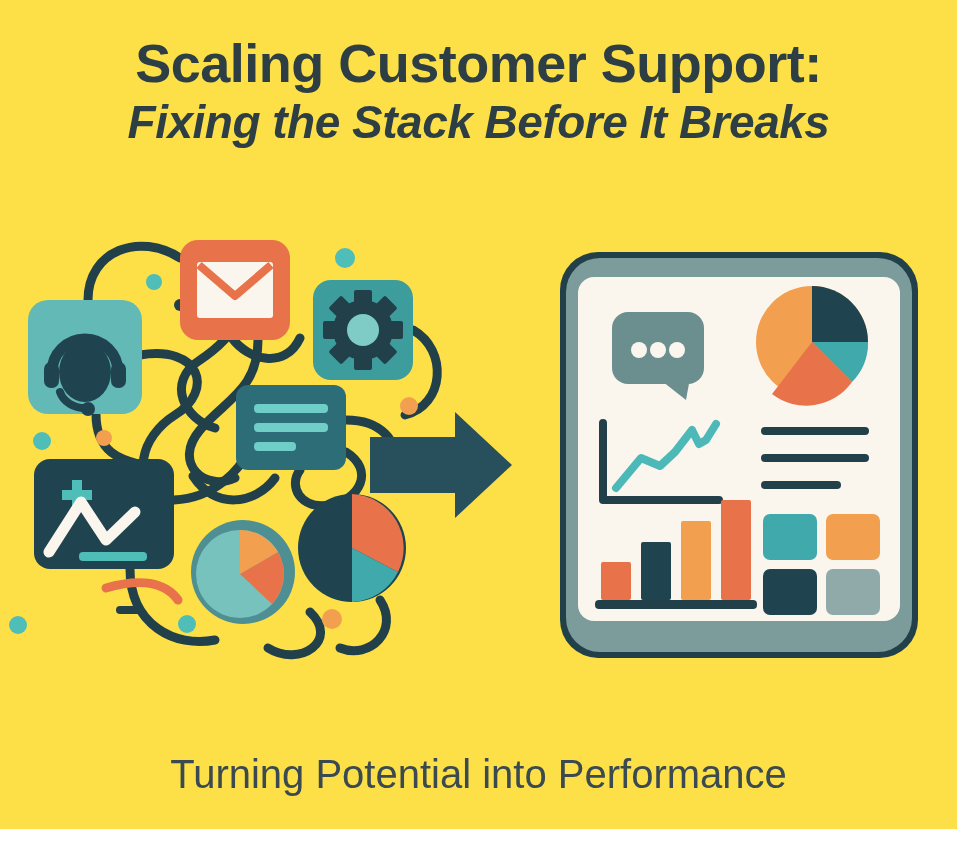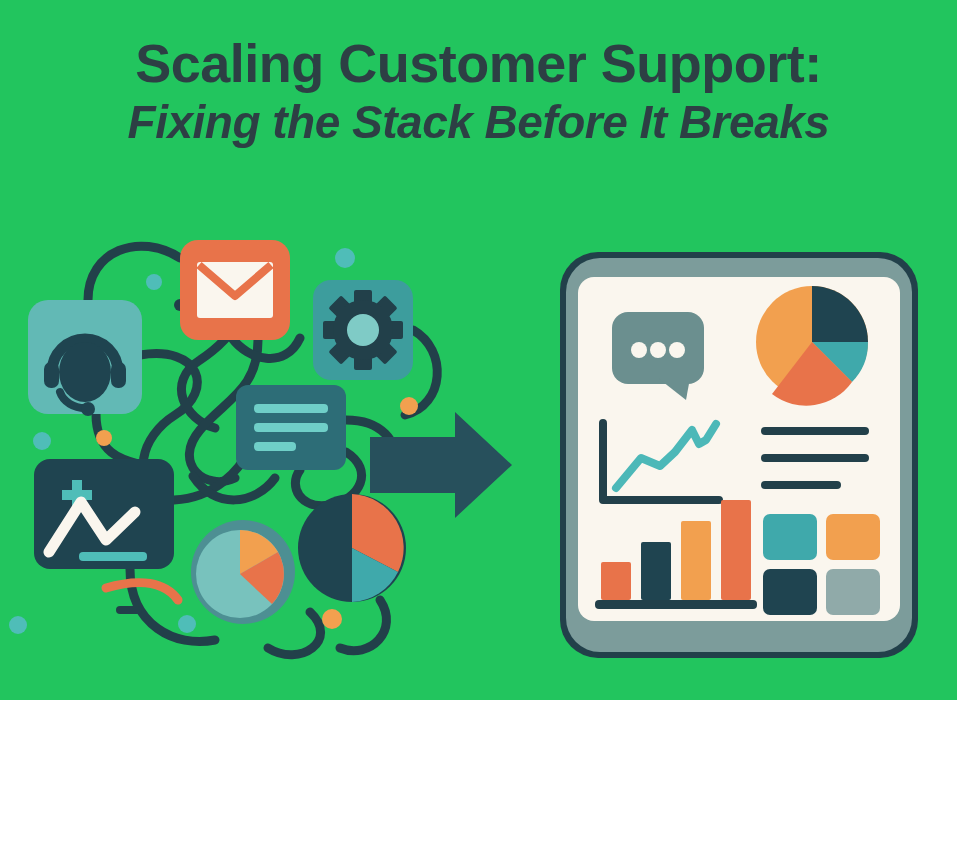--- a/index.html
+++ b/index.html
@@ -3,22 +3,22 @@
 <meta charset="utf-8">
 <style>
   * { box-sizing: border-box; margin: 0; padding: 0; }
   html, body {
     width: 957px; height: 861px;
     font-family: "Liberation Sans", sans-serif;
     overflow: hidden;
   }
   #canvas {
     position: relative;
-    width: 957px; height: 700px;
-    background: #22c55e;
+    width: 957px; height: 829px;
+    background: #fde047;
   }
   
   .title-block {
     position: absolute; top: 32px; left: 0; width: 957px;
     text-align: center;
   }
   .title-line1, .title-line2 {
     color: #2d3f44;
     font-weight: bold;
     letter-spacing: -0.5px;
@@ -192,14 +192,15 @@
         </g>
       </g>
     </g>
   </svg>
 
   <div class="title-block">
     <div class="title-line1">Scaling Customer Support:</div>
     <div class="title-line2">Fixing the Stack Before It Breaks</div>
   </div>
 
+  <div class="subtitle">Turning Potential into Performance</div>
 
 </div>
 
 </body></html>

